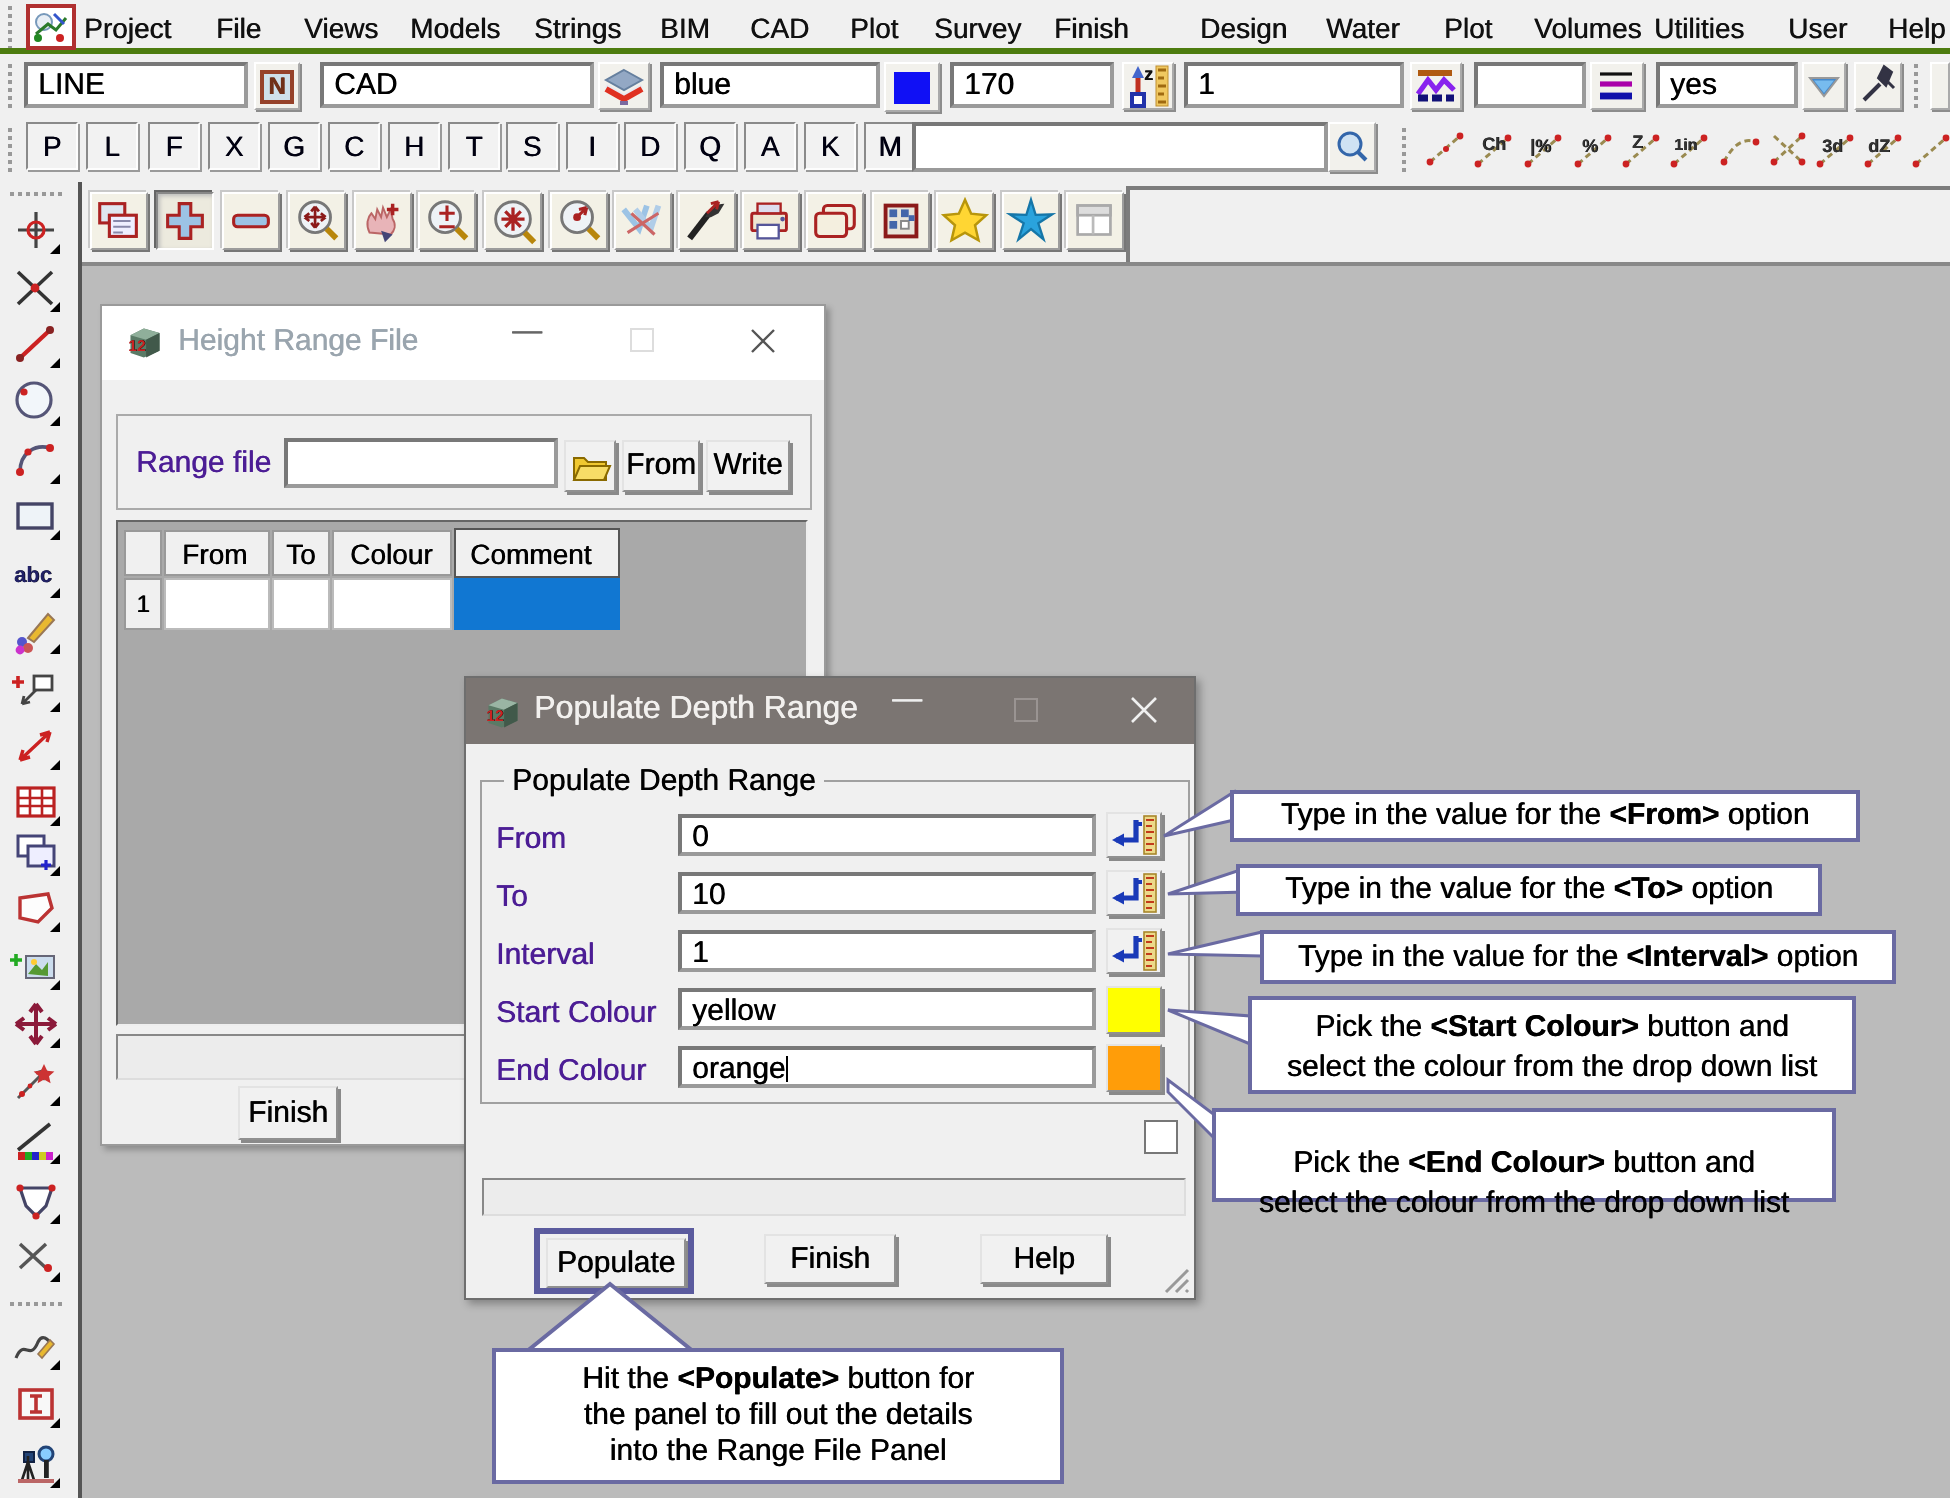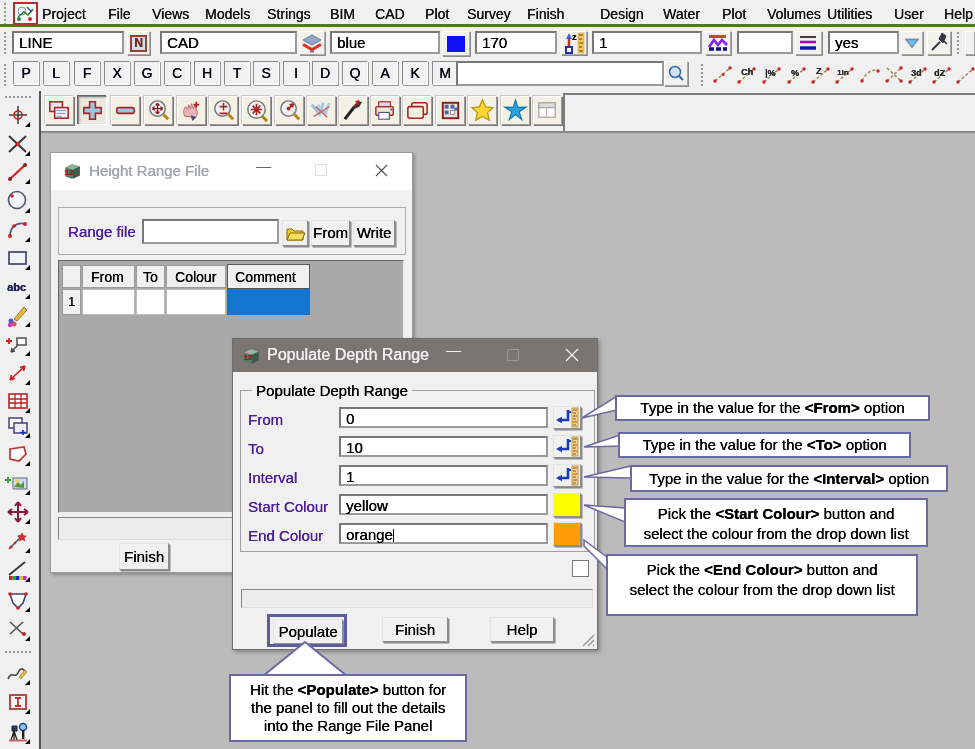--- a/index.html
+++ b/index.html
@@ -661,18 +661,18 @@
   <polygon points="7,28 42,6 42,20" fill="#fff" stroke="#6a6aa2" stroke-width="1.5"></polygon>
   <polygon points="9,57 48,44 48,56" fill="#fff" stroke="#6a6aa2" stroke-width="1.5"></polygon>
   <polygon points="9,87 56,76 56,88" fill="#fff" stroke="#6a6aa2" stroke-width="1.5"></polygon>
   <polygon points="9,115 50,118 50,132" fill="#fff" stroke="#6a6aa2" stroke-width="1.5"></polygon>
   <polygon points="9,150 33,168 33,180 9,156" fill="#fff" stroke="#6a6aa2" stroke-width="1.5"></polygon>
 </svg>
 <div class="callout" style="left:615px;top:395px;width:315px;height:26px;line-height:22px">Type in the value for the <b>&lt;From&gt;</b> option</div>
 <div class="callout" style="left:618px;top:432px;width:293px;height:26px;line-height:22px">Type in the value for the <b>&lt;To&gt;</b> option</div>
 <div class="callout" style="left:630px;top:465px;width:318px;height:27px;line-height:23px">Type in the value for the <b>&lt;Interval&gt;</b> option</div>
 <div class="callout" style="left:624px;top:498px;width:304px;height:49px;line-height:20px;padding-top:4px">Pick the <b>&lt;Start Colour&gt;</b> button and<br>select the colour from the drop down list</div>
-<div class="callout" style="left:606px;top:554px;width:312px;height:62px;line-height:20px;padding-top:4px">Pick the <b>&lt;End Colour&gt;</b> button and<br>select the colour from the drop down list</div>
+<div class="callout" style="left:606px;top:554px;width:312px;height:47px;line-height:20px;padding-top:16px">Pick the <b>&lt;End Colour&gt;</b> button and<br>select the colour from the drop down list</div>
 
 <svg class="abs" style="left:255px;top:640px" width="100" height="36" viewBox="0 0 100 36">
   <polygon points="50,2 8,36 92,36" fill="#fff" stroke="#6a6aa2" stroke-width="2"></polygon>
 </svg>
-<div class="callout" style="left:229px;top:674px;width:238px;height:68px;line-height:18px;padding-top:5px">Hit the <b>&lt;Populate&gt;</b> button for<br>the panel to fill out the details<br>into the Range File Panel</div>
+<div class="callout" style="left:246px;top:674px;width:286px;height:68px;line-height:18px;padding-top:5px">Hit the <b>&lt;Populate&gt;</b> button for<br>the panel to fill out the details<br>into the Range File Panel</div>
 
 </body></html>

